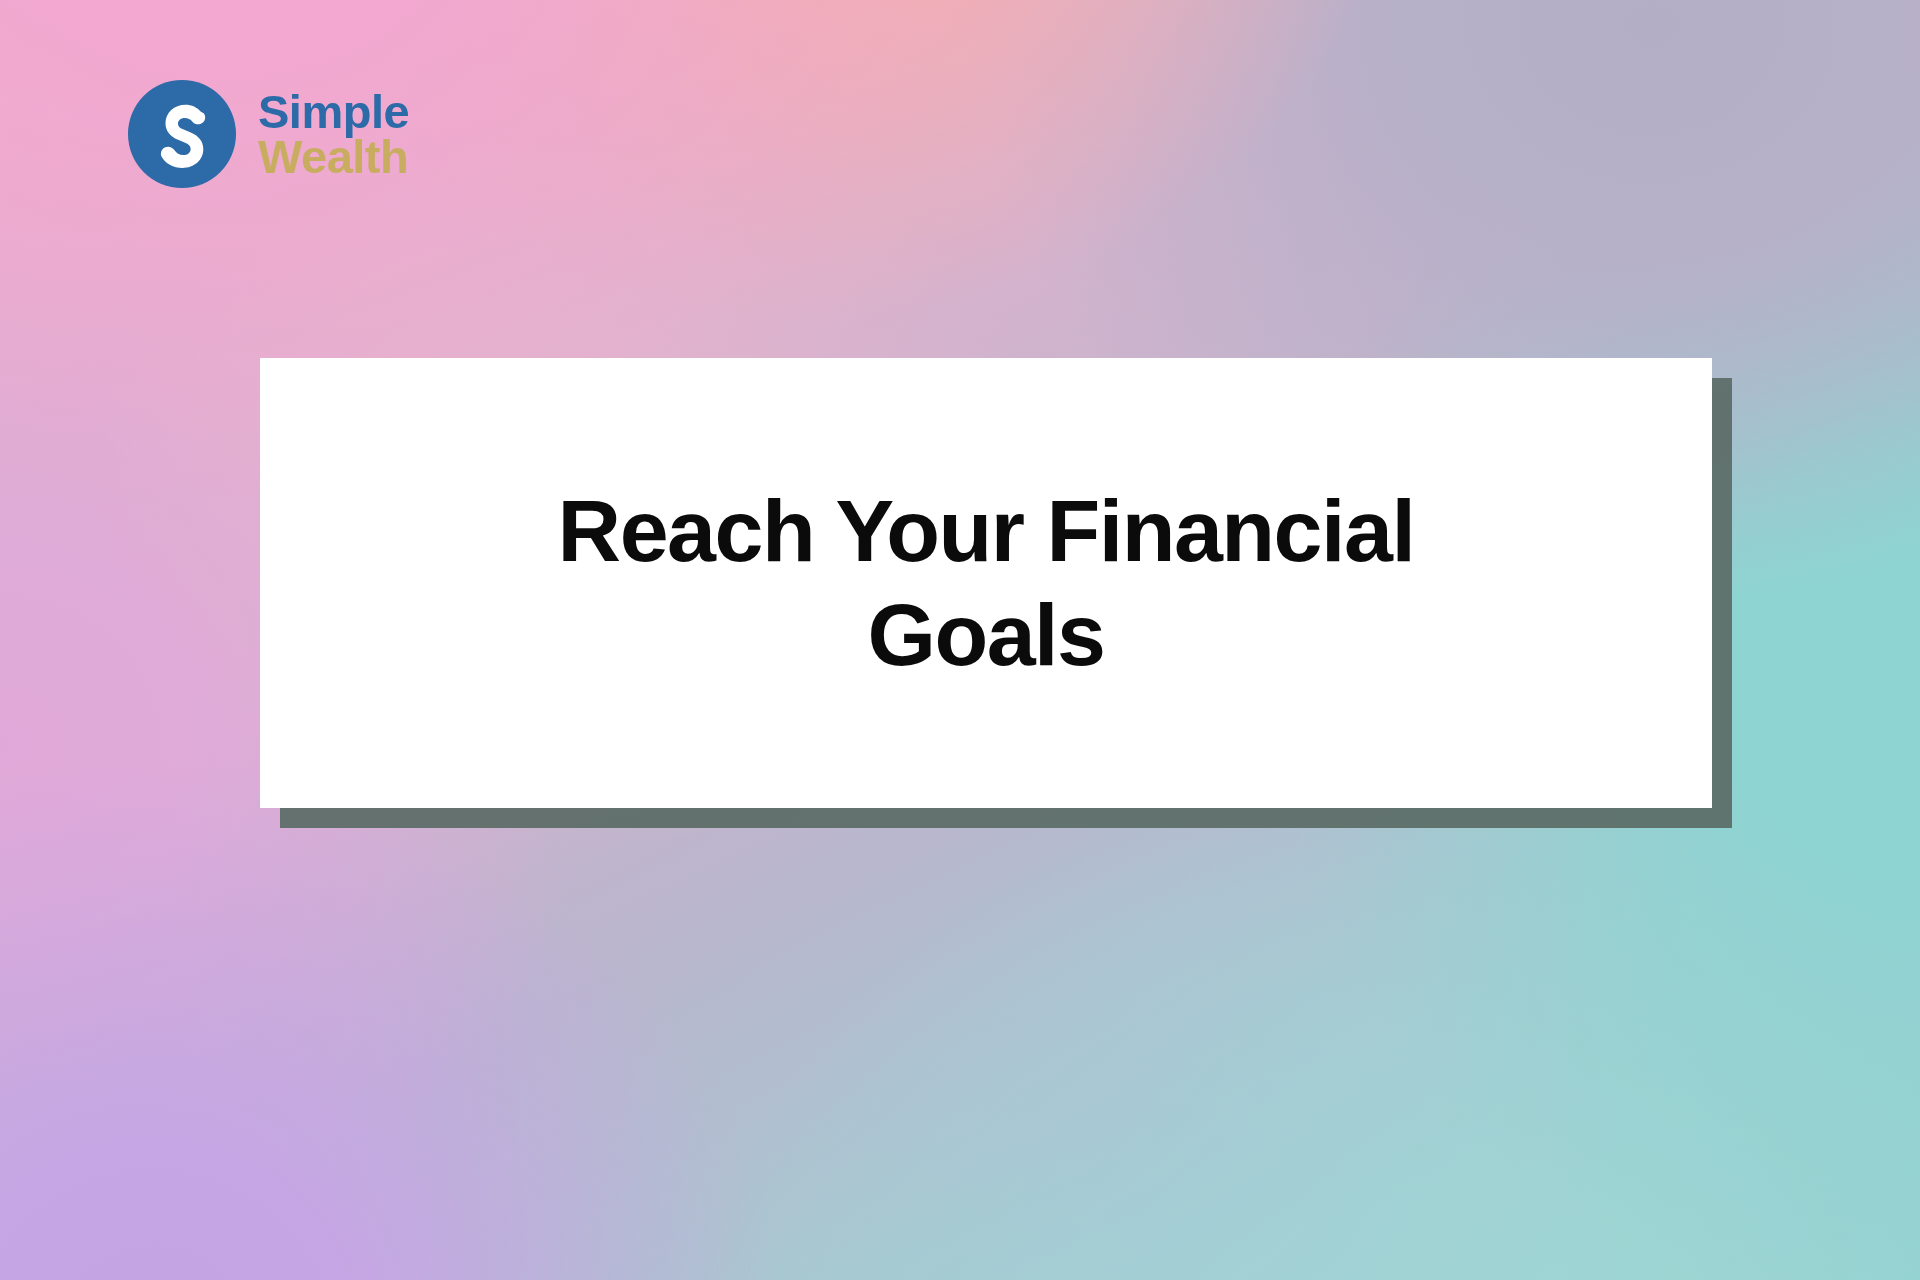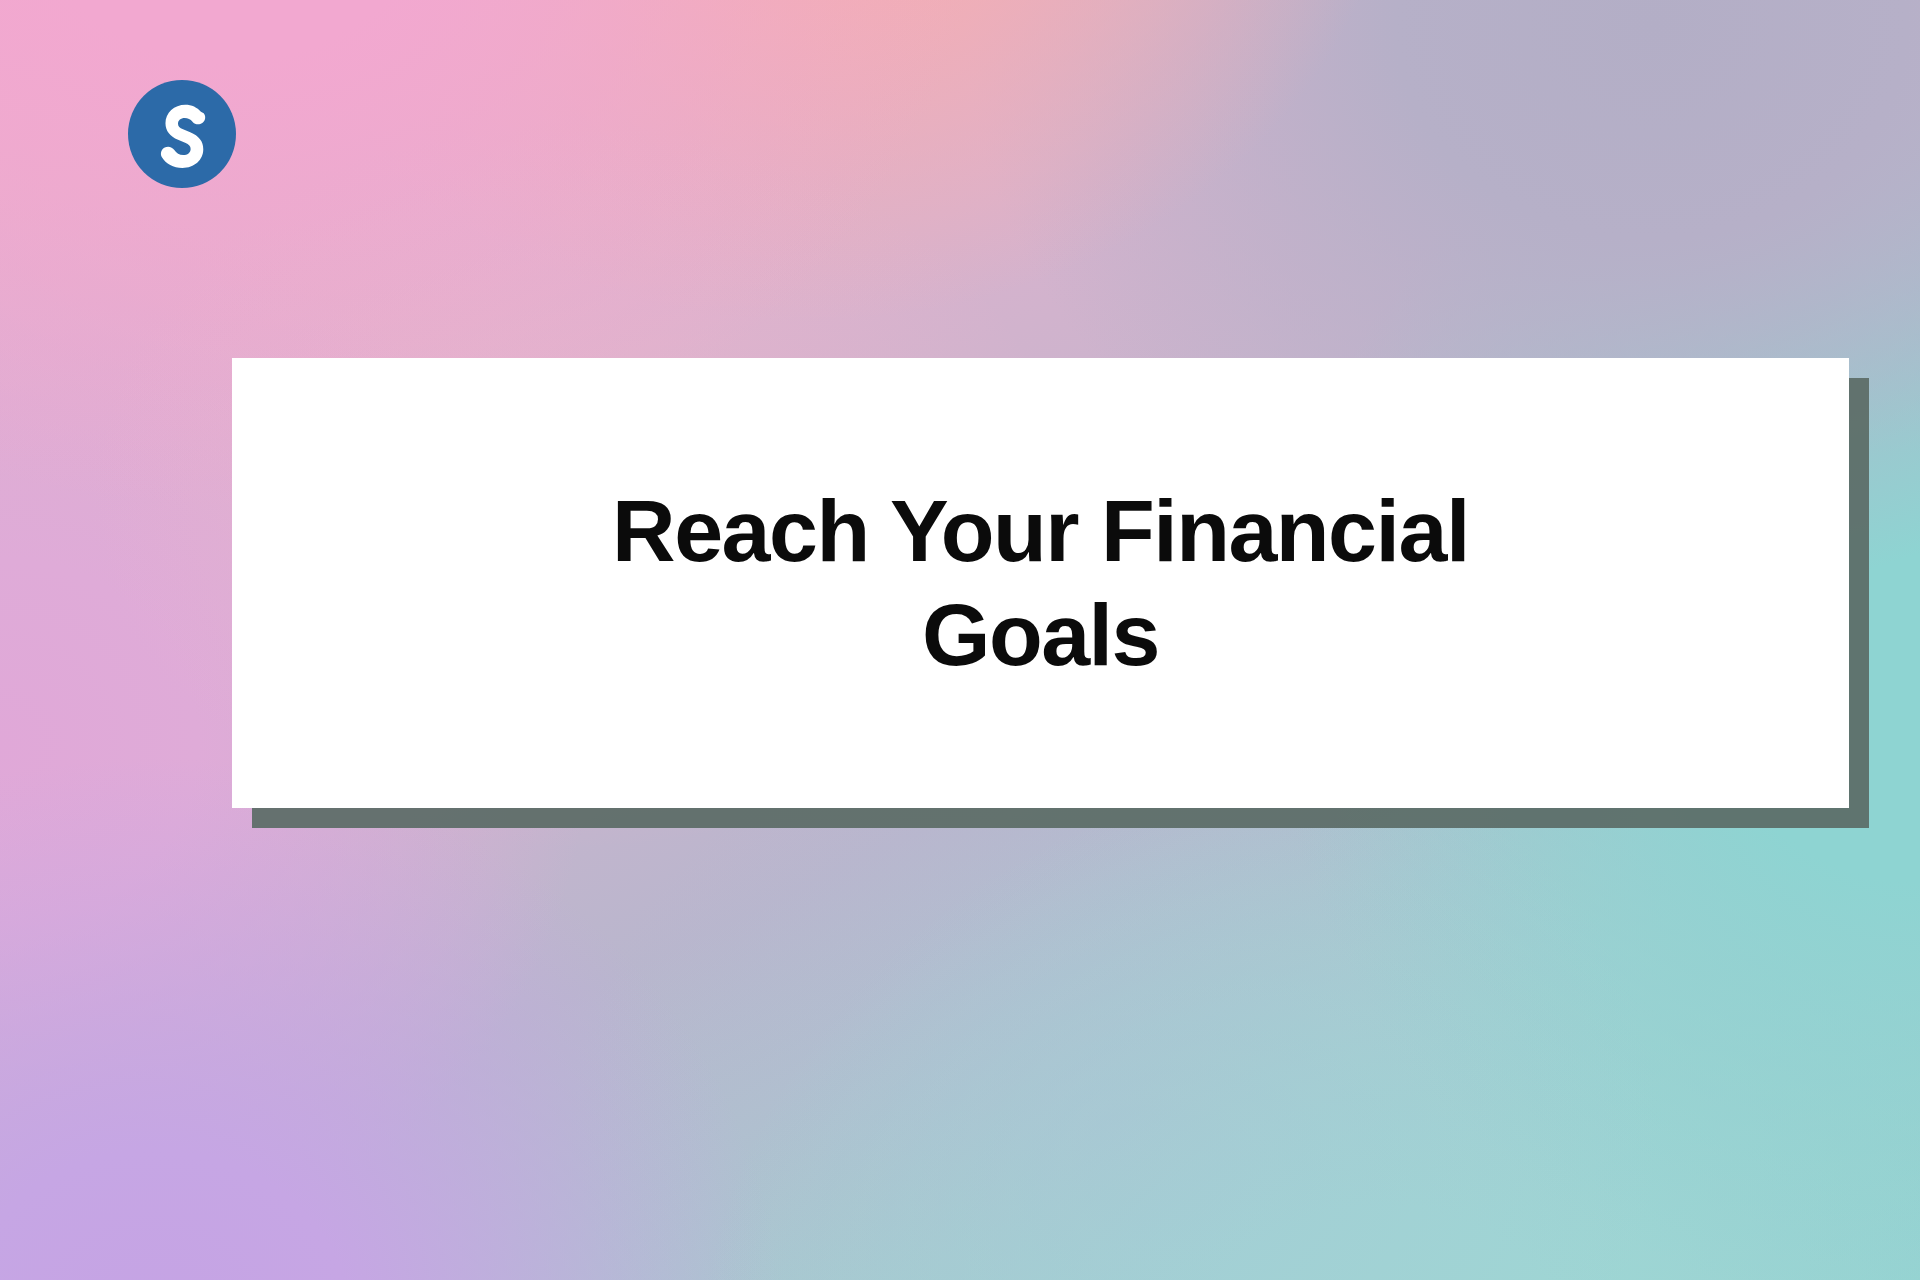--- a/index.html
+++ b/index.html
@@ -64,25 +64,24 @@
     font-size: 47px;
     font-weight: 700;
     white-space: nowrap;
   }
   .logo-word-simple { color: #2c6aa8; }
   .logo-word-wealth { color: #c8ad61; }
 
   
   #card-wrap {
     position: absolute;
-    left: 232px;
+    left: 260px;
     top: 358px;
-    width: 1608px;
+    width: 1452px;
     height: 450px;
-    padding-left: 9px;
   }
   #card-shadow {
     position: absolute;
     left: 20px;
     top: 20px;
     width: 100%;
     height: 100%;
     background: #5b6b66;
     opacity: 0.92;
   }
@@ -130,20 +129,24 @@
 <div id="slide">
 
   <div class="bg-layer bg-base"></div>
   <div class="bg-layer bg-soft"></div>
 
   <div id="logo">
     <svg id="logo-mark" viewBox="0 0 100 100">
       <circle cx="50" cy="50" r="50" fill="#2c6aa8"></circle>
       <path d="M67.5 29.5c-3.4-4.2-8.6-6.6-14.4-6.6-10.3 0-18.4 7.4-18.4 17.2 0 7 4.1 12.2 11.6 15.3l6.6 2.7c3.6 1.5 5.1 3.2 5.1 5.7 0 3.3-2.9 5.7-6.9 5.7-3.5 0-6.4-1.7-8.2-4.6-1.9-3-5.8-4.1-8.9-2.4-3.3 1.8-4.5 5.8-2.6 9 3.6 6.1 10.6 9.9 19 9.9 10.9 0 19.3-7.3 19.3-17.3 0-7.3-4-12.3-12.1-15.7l-6.6-2.8c-3.3-1.4-4.7-2.9-4.7-5.2 0-3 2.6-5.2 6.2-5.2 2.9 0 5.4 1.2 7.2 3.4 2.2 2.7 6.2 3.3 9.1 1.2 3-2.1 3.6-6.2 1.3-9z" fill="#ffffff"></path>
     </svg>
+    <div id="logo-words">
+      <span class="logo-word logo-word-simple">Simple</span>
+      <span class="logo-word logo-word-wealth">Wealth</span>
+    </div>
   </div>
 
   <div id="card-wrap">
     <div id="card-shadow"></div>
     <div id="card">
       <h1 id="headline">Reach Your Financial Goals</h1>
     </div>
   </div>
 
 

